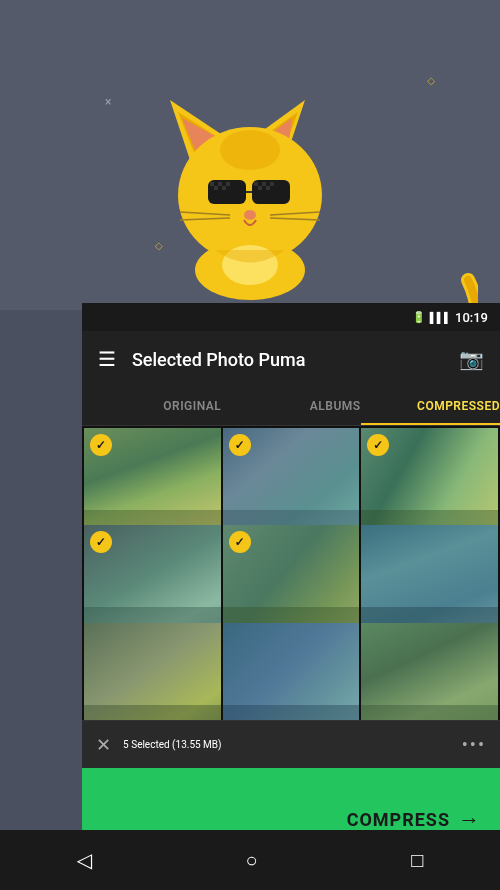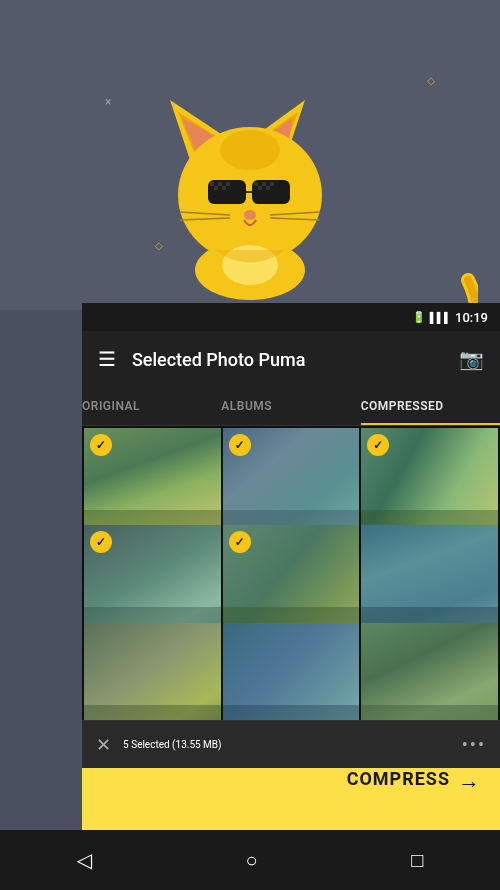--- a/index.html
+++ b/index.html
@@ -118,31 +118,31 @@
     }
 
     
     .tabs {
       display: flex;
       background: #212121;
       border-bottom: 1px solid #333;
     }
     .tab {
       flex: 1;
-      text-align: left;
+      text-align: right;
       padding: 12px 0;
       font-size: 12px;
       font-weight: 600;
       color: #888;
       letter-spacing: 0.5px;
       cursor: pointer;
       position: relative;
     }
     .tab.active {
-      color: #e5e5e5;
+      color: #fde047;
     }
     .tab.active::after {
       content: '';
       position: absolute;
       bottom: 0;
       left: 0;
       right: 0;
       height: 2px;
       background: #f5c518;
     }
@@ -257,24 +257,24 @@
     .more-btn {
       color: #aaa;
       font-size: 18px;
       letter-spacing: 2px;
       cursor: pointer;
     }
 
     
     .compress-btn {
       display: flex;
-      align-items: flex-start;
+      align-items: flex-end;
       justify-content: flex-end;
       padding: 0 20px;
-      background: #fde047;
+      background: #22c55e;
       height: 62px;
       cursor: pointer;
       gap: 8px;
     }
     .compress-label {
       color: #1a1a1a;
       font-size: 18px;
       font-weight: 700;
       letter-spacing: 1px;
     }

